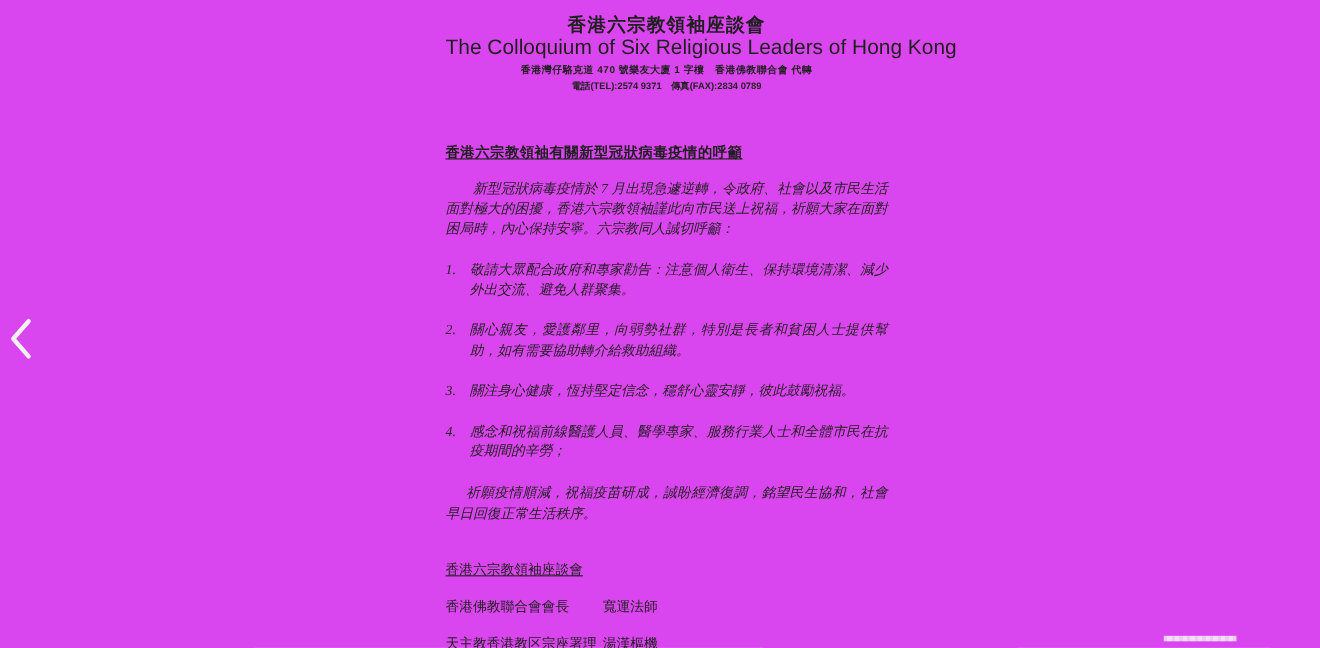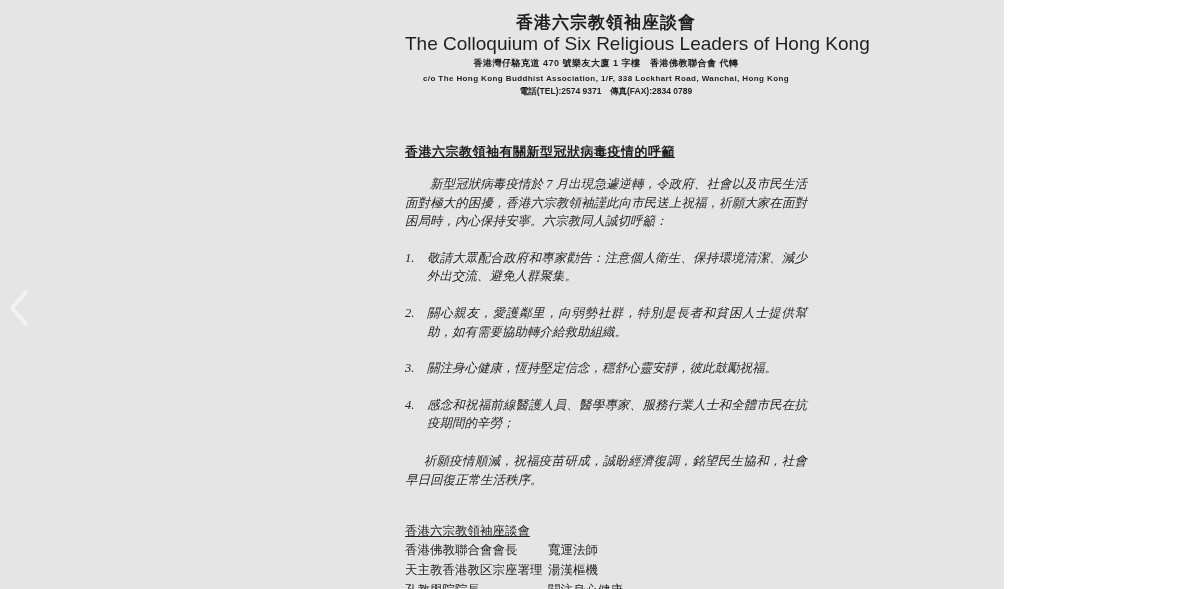--- a/index.html
+++ b/index.html
@@ -1,20 +1,20 @@
 <!DOCTYPE html>
 <html><head>
 <meta charset="utf-8">
 <style>
   html, body { margin: 0; padding: 0; background: #ffffff; }
   .page {
     position: relative;
-    width: 1004px;
+    width: 1200px;
     height: 589px;
-    background: #e5e5e5;
+    background: #d946ef;
     overflow: hidden;
     font-family: "Liberation Serif", "DejaVu Serif", serif;
     color: #1f1f1f;
   }
 
   
   .nav-prev {
     position: absolute;
     left: 4px;
     top: 288px;
@@ -56,21 +56,21 @@
   .intro { margin-top: 14px; text-indent: 2em; text-align: justify; }
 
   .item { display: flex; margin-top: 18px; }
   .item-num { width: 22px; flex: 0 0 22px; }
   .item-text { flex: 1; text-align: justify; }
 
   .closing { margin-top: 19px; text-indent: 1.5em; text-align: justify; }
 
   .sig-block { margin-top: 33px; font-size: 12.5px; }
   .sig-heading { text-decoration: underline; line-height: 18px; }
-  .sig-row { display: flex; line-height: 20px; }
+  .sig-row { display: flex; line-height: 20px; margin-top: 14px; }
   .sig-title { width: 143px; flex: 0 0 143px; }
   .sig-name { white-space: nowrap; }
 
   
   .corner-artifact {
     position: absolute;
     left: 1058px;
     top: 578px;
     width: 66px;
     height: 5px;
@@ -92,21 +92,20 @@
       <polyline points="22,4 8,20 22,36" fill="none" stroke="#f2f2f2" stroke-width="4" stroke-linecap="round" stroke-linejoin="round"></polyline>
     </svg>
   </button>
 
   <div class="doc">
 
     <div class="hdr">
       <div class="org-zh">香港六宗教領袖座談會</div>
       <div class="org-en">The Colloquium of Six Religious Leaders of Hong Kong</div>
       <div class="addr-zh">香港灣仔駱克道 470 號樂友大廈 1 字樓　香港佛教聯合會 代轉</div>
-      <div class="addr-en">c/o The Hong Kong Buddhist Association, 1/F, 338 Lockhart Road, Wanchai, Hong Kong</div>
       <div class="contact">電話(TEL):2574 9371　傳真(FAX):2834 0789</div>
     </div>
 
     <div class="doc-title">香港六宗教領袖有關新型冠狀病毒疫情的呼籲</div>
 
     <div class="body-text">
       <p class="intro">新型冠狀病毒疫情於 7 月出現急遽逆轉，令政府、社會以及市民生活面對極大的困擾，香港六宗教領袖謹此向市民送上祝福，祈願大家在面對困局時，內心保持安寧。六宗教同人誠切呼籲：</p>
 
       <div class="item">
         <span class="item-num">1.</span>

